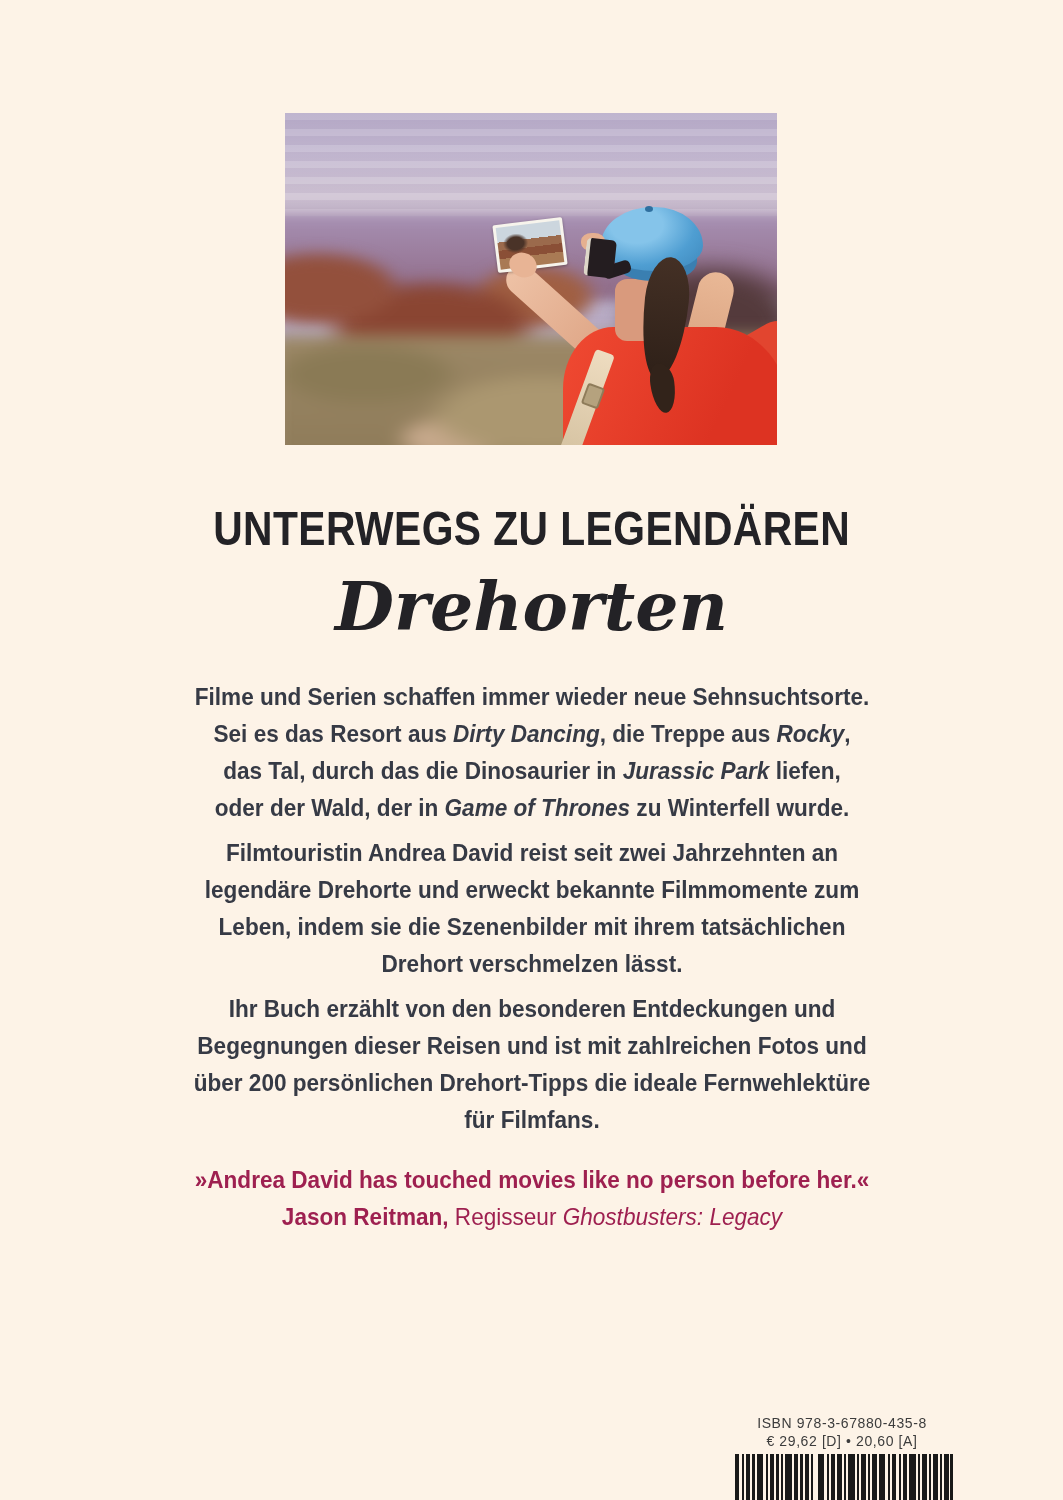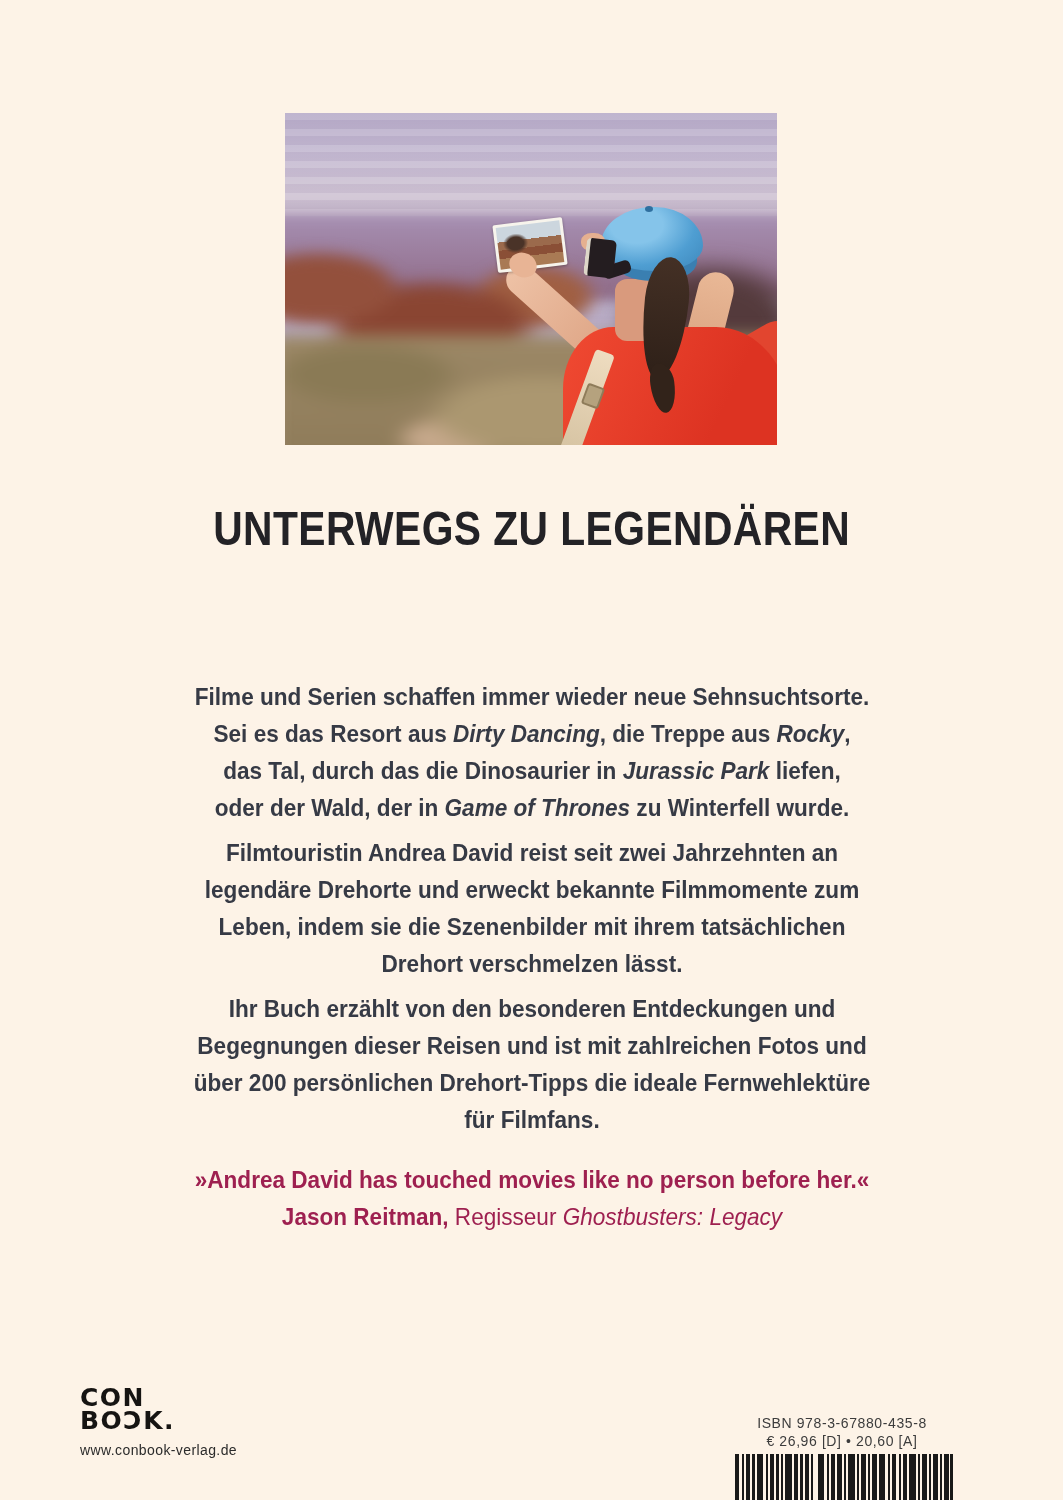--- a/index.html
+++ b/index.html
@@ -139,20 +139,21 @@
     <div class="fg-phone"></div>
     <div class="fg-postcard">
       <div class="fg-postcard-img"></div>
     </div>
     <div class="fg-hand-left"></div>
   </div>
 
   <div class="title">
     <span class="condense">UNTERWEGS ZU LEGENDÄREN</span>
   </div>
+  <div class="title-script">Drehorten</div>
 
   <div class="bodytext">
     <div class="para">
         <div class="tline"><span>Filme und Serien schaffen immer wieder neue Sehnsuchtsorte.</span></div>
         <div class="tline"><span>Sei es das Resort aus </span><span class="it">Dirty Dancing</span><span>, die Treppe aus </span><span class="it">Rocky</span><span>,</span></div>
         <div class="tline"><span>das Tal, durch das die Dinosaurier in </span><span class="it">Jurassic Park</span><span> liefen,</span></div>
         <div class="tline"><span>oder der Wald, der in </span><span class="it">Game of Thrones</span><span> zu Winterfell wurde.</span></div>
       </div>
     <div class="para">
         <div class="tline"><span>Filmtouristin Andrea David reist seit zwei Jahrzehnten an</span></div>
@@ -166,31 +167,24 @@
         <div class="tline"><span>über 200 persönlichen Drehort-Tipps die ideale Fernwehlektüre</span></div>
         <div class="tline"><span>für Filmfans.</span></div>
       </div>
   </div>
 
   <div class="quote">
       <div class="tline"><span>»Andrea David has touched movies like no person before her.«</span></div>
       <div class="tline"><span>Jason Reitman,</span><span class="rg"> Regisseur </span><span class="it rg">Ghostbusters: Legacy</span></div>
     </div>
 
-  <div class="publisher">
-    <div class="logo">
-      <div>CON</div>
-      <div>BOƆK.</div>
-    </div>
-    <div class="url">www.conbook-verlag.de</div>
-  </div>
 
   <div class="retail">
     <div>ISBN 978-3-67880-435-8</div>
-    <div>€ 26,96 [D] • 20,60 [A]</div>
+    <div>€ 29,62 [D] • 20,60 [A]</div>
   </div>
   <div class="barcode">
       <span style="left: 0px; width: 4.36px;"></span>
       <span style="left: 6.54px; width: 2.18px;"></span>
       <span style="left: 10.9px; width: 4.36px;"></span>
       <span style="left: 17.44px; width: 2.18px;"></span>
       <span style="left: 21.8px; width: 6.54px;"></span>
       <span style="left: 30.52px; width: 2.18px;"></span>
       <span style="left: 34.88px; width: 4.36px;"></span>
       <span style="left: 41.42px; width: 2.18px;"></span>

